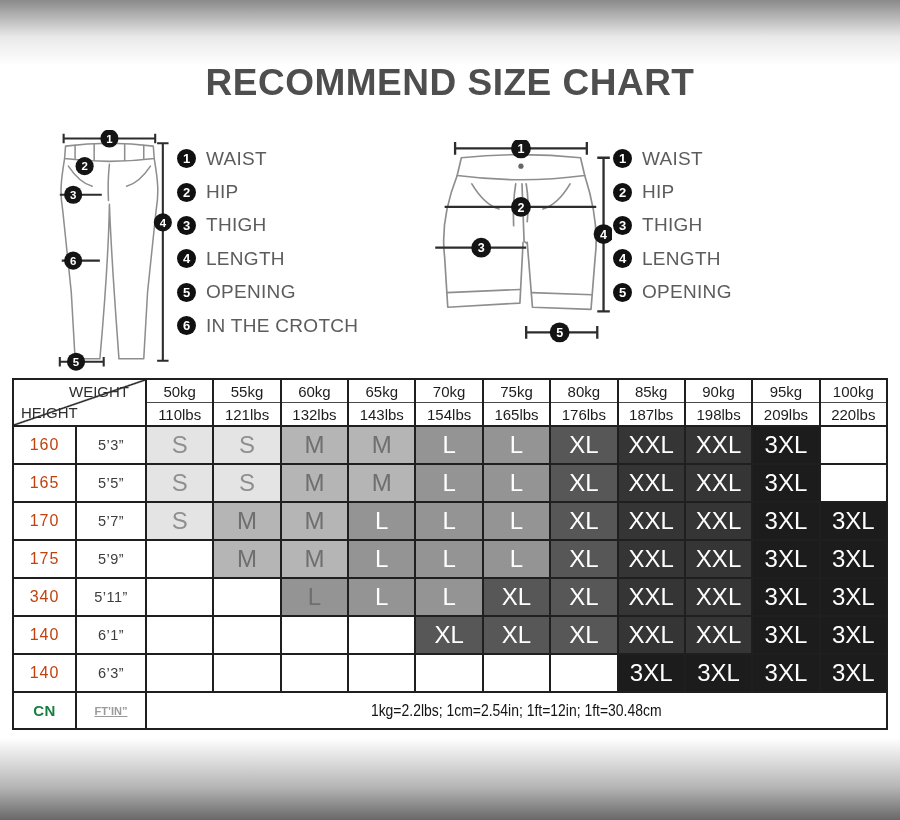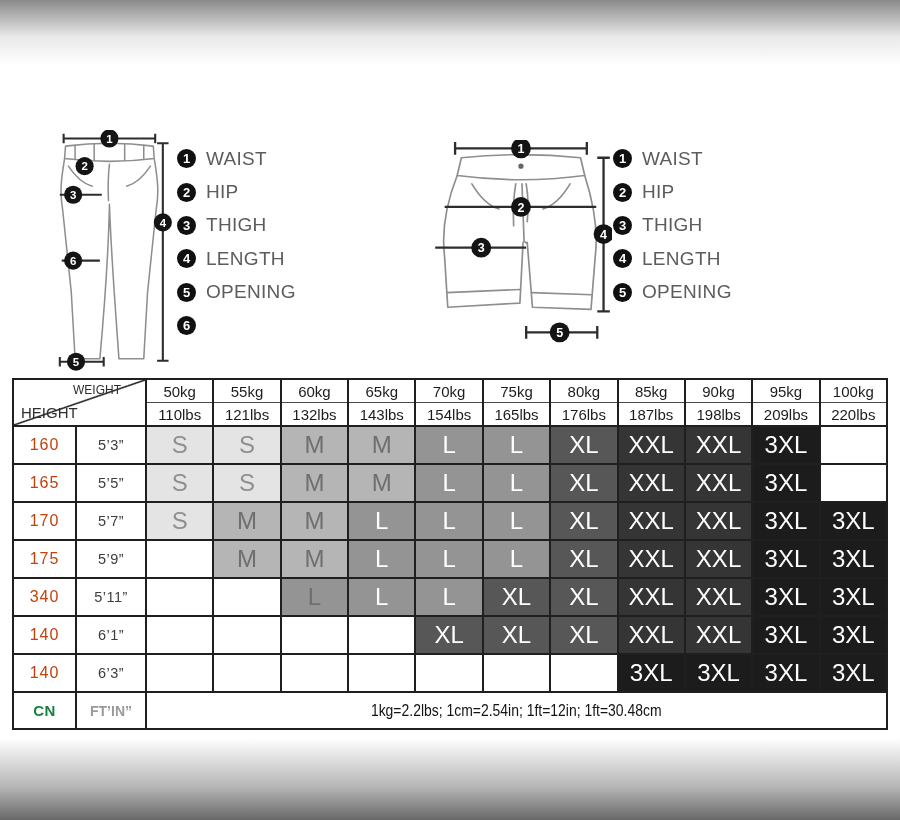--- a/index.html
+++ b/index.html
@@ -32,38 +32,39 @@
   }
   #size-table th,#size-table td{
     border:2px solid #1f1f1f;padding:0;text-align:center;vertical-align:middle;overflow:hidden;
   }
   thead th{height:22px;font-size:15px;font-weight:normal;color:#1c1c1c;}
   #row-kg th{border-bottom:1px solid #4a4a4a;}
   #row-lbs th{border-top:1px solid #4a4a4a;}
   .corner{position:relative;background:#fff;}
   .corner-diag{position:absolute;inset:0;display:block;
     background:linear-gradient(to bottom right,transparent calc(50% - 1.4px),#2a2a2a calc(50% - .2px),#2a2a2a calc(50% + .2px),transparent calc(50% + 1.4px));}
-  .corner-weight{position:absolute;top:3px;right:24px;font-size:12px;color:#2e2e2e;}
+  .corner-weight{position:absolute;top:3px;right:16px;font-size:15px;color:#2e2e2e;}
   .corner-height{position:absolute;bottom:4px;left:7px;font-size:15px;color:#2e2e2e;}
   tbody tr{height:38px;}
   tbody th{font-weight:normal;background:#fff;}
   .cn-cell{font-size:16px;color:#c2410c;letter-spacing:1px;}
   .ftin-cell{font-size:14.5px;color:#3d3d3d;letter-spacing:.5px;}
   .size-cell{font-size:24px;background:#fff;}
   tfoot tr{height:37px;}
   .foot-cn{font-size:15px;color:#15803d;letter-spacing:.5px;}
-  .foot-ftin{font-size:14px;color:#9a9a9a;}
+  .foot-ftin{font-size:11px;color:#9a9a9a;text-decoration:underline;}
   .foot-note{font-size:17px;color:#141414;}
   .condensed{display:inline-block;transform:scaleX(.82);transform-origin:center;white-space:nowrap;}
 </style>
 </head>
 <body>
 
 <div id="canvas">
 
+  <div class="title">RECOMMEND SIZE CHART</div>
 
   <div class="figure fig-pants">
     <svg width="124" height="244" viewBox="0 0 130 252">
       <g class="garment">
         <path d="M10,15 Q56,9 102,15 L103,28 Q56,34 9,28 Z"></path>
         <path d="M20,14 L20,28 M40,12.5 L40,30 M72,12.5 L72,30 M92,14 L92,28"></path>
         <path d="M56,34 Q54,52 55,72"></path>
         <path d="M9,28 C5,52 4,64 7,82 L16,168 L20,238 L46,238 C51,182 55,132 56,76 C58,132 62,182 66,238 L92,238 L96,168 L105,82 C108,64 107,52 103,28"></path>
         <path d="M13,36 Q25,54 38,57 M99,36 Q87,54 74,57"></path>
       </g>
@@ -117,20 +118,21 @@
     <div class="legend-item">
       <span class="lg-disc">4</span>
       <span class="lg-label">LENGTH</span>
     </div>
     <div class="legend-item">
       <span class="lg-disc">5</span>
       <span class="lg-label">OPENING</span>
     </div>
     <div class="legend-item">
       <span class="lg-disc">6</span>
+      <span class="lg-label">IN THE CROTCH</span>
     </div>
   </div>
 
   <div class="figure fig-shorts">
     <svg width="180" height="207" viewBox="0 0 172 198">
       <g class="garment">
         <path d="M28,17 Q85,11 142,17 L146,34 Q85,42 24,34 Z"></path>
         <circle cx="85" cy="25" r="2.5" fill="#666" stroke="none"></circle>
         <path d="M80,42 Q77,60 78,82 M90,42 Q93,60 91,78"></path>
         <path d="M24,34 C13,62 9,88 12,112 L15,160 L84,156 L87,98"></path>

